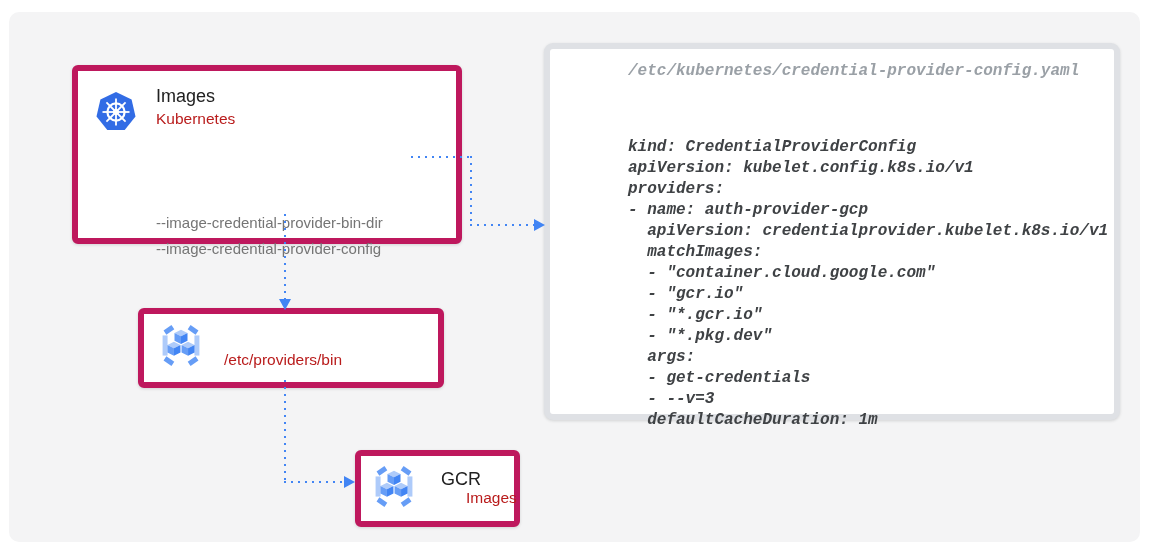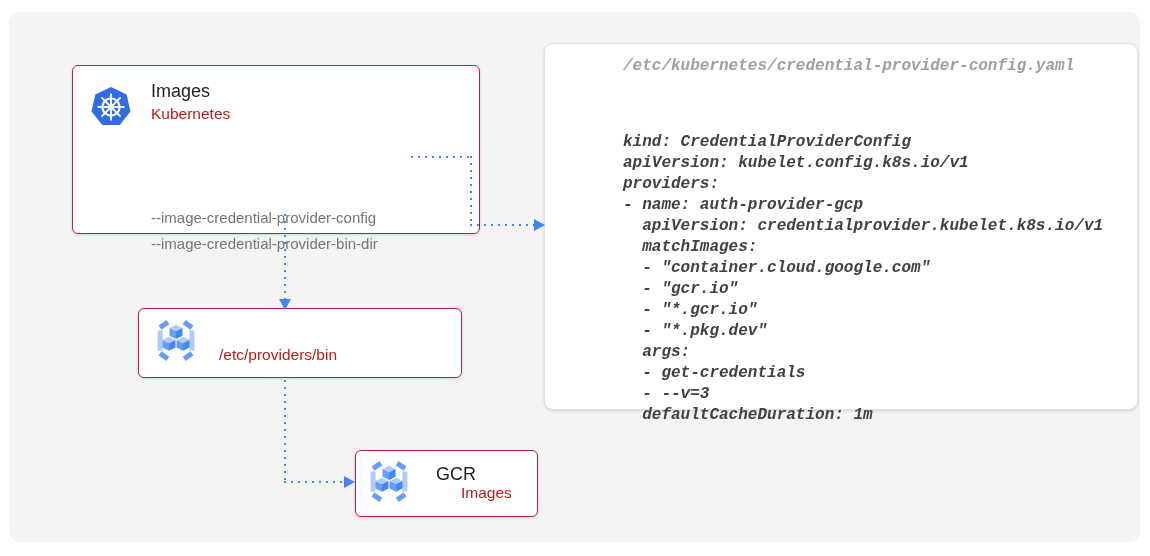--- a/index.html
+++ b/index.html
@@ -5,22 +5,22 @@
   html,body{margin:0;padding:0;}
   body{
     width:1150px;height:556px;position:relative;background:#ffffff;
     font-family:"Liberation Sans", sans-serif;overflow:hidden;
   }
   .canvas{
     position:absolute;left:9px;top:12px;width:1131px;height:530px;
     background:#f4f4f5;border-radius:10px;
   }
   .card{
-    position:absolute;background:#ffffff;border:1px solid #be185d;
-    border-radius:6px;box-shadow:0 1px 3px rgba(60,64,67,.18);padding-left:28px;
+    position:absolute;background:#ffffff;border:6px solid #be185d;
+    border-radius:6px;box-shadow:0 1px 3px rgba(60,64,67,.18);
   }
   #kubelet-card{left:72px;top:65px;width:378px;height:167px;}
   #auth-card{left:138px;top:308px;width:294px;height:68px;}
   #gcr-card{left:355px;top:450px;width:153px;height:65px;}
   #yaml-card{left:544px;top:43px;width:564px;height:365px;border-radius:9px;border-color:#dfe1e5;}
 
   .icon-abs{position:absolute;}
   .node-title{position:absolute;font-size:18px;color:#212121;white-space:nowrap;}
   .node-sub{position:absolute;font-size:15.5px;color:#b91c1c;white-space:nowrap;}
   .flags{position:absolute;left:78px;top:139px;font-size:15px;color:#757575;line-height:26px;white-space:nowrap;}
@@ -70,22 +70,22 @@
         <line x1="22" y1="22" x2="22" y2="8.5"></line>
         <line x1="22" y1="22" x2="31.55" y2="12.45"></line>
       </g>
       <circle cx="22" cy="22" r="8.6" fill="none" stroke="#ffffff" stroke-width="2.2"></circle>
       <circle cx="22" cy="22" r="3" fill="#ffffff"></circle>
     </svg>
   </span>
   <div class="node-title">Images</div>
   <div class="node-sub">Kubernetes</div>
   <div class="flags">
+    <div>--image-credential-provider-bin-dir</div>
     <div>--image-credential-provider-config</div>
-    <div>--image-credential-provider-bin-dir</div>
   </div>
 </div>
 
 <div class="card" id="auth-card">
   <span class="icon-abs">
     <svg viewBox="0 0 48 43" width="52" height="47">
       <path d="M16.5,4.5 L9.2,9.6" stroke="#669df6" stroke-width="4.6" fill="none"></path>
       <rect x="7" y="12.2" width="4.6" height="18.6" fill="#aecbfa"></rect>
       <path d="M9.2,33.4 L16.5,38.5" stroke="#669df6" stroke-width="4.6" fill="none"></path>
       <path d="M31.5,4.5 L38.8,9.6" stroke="#669df6" stroke-width="4.6" fill="none"></path>

